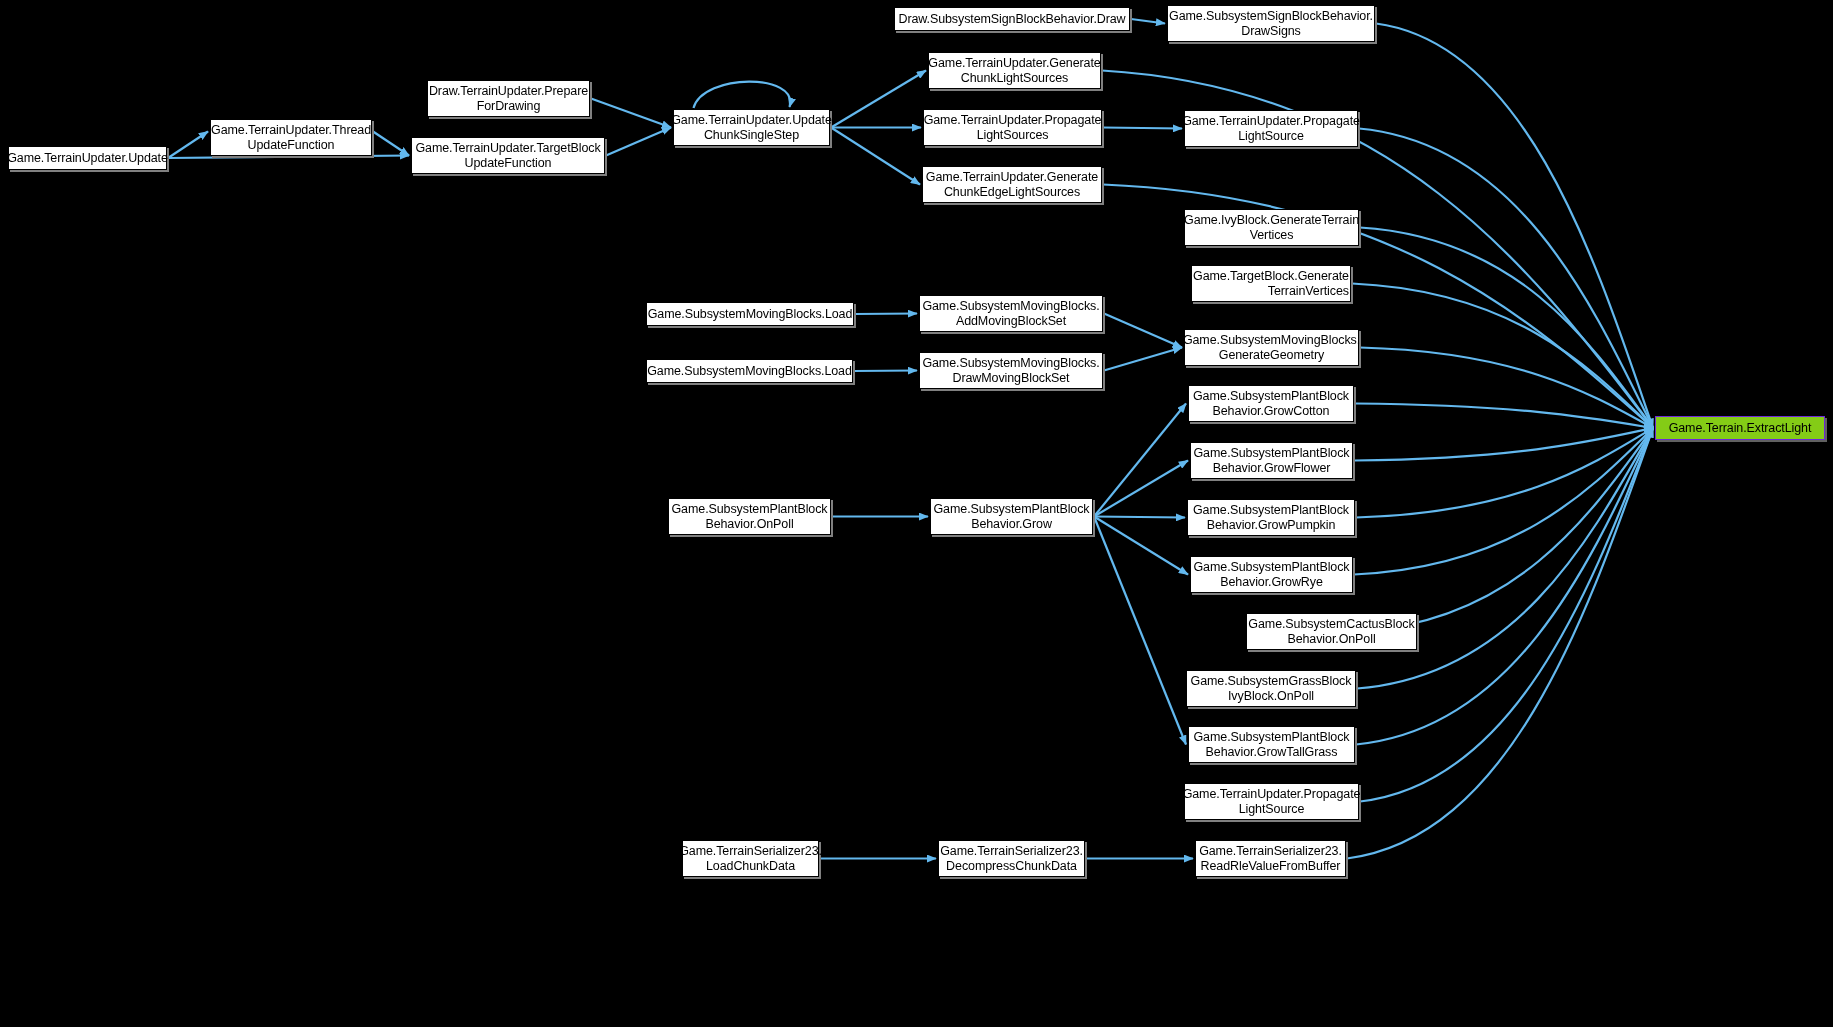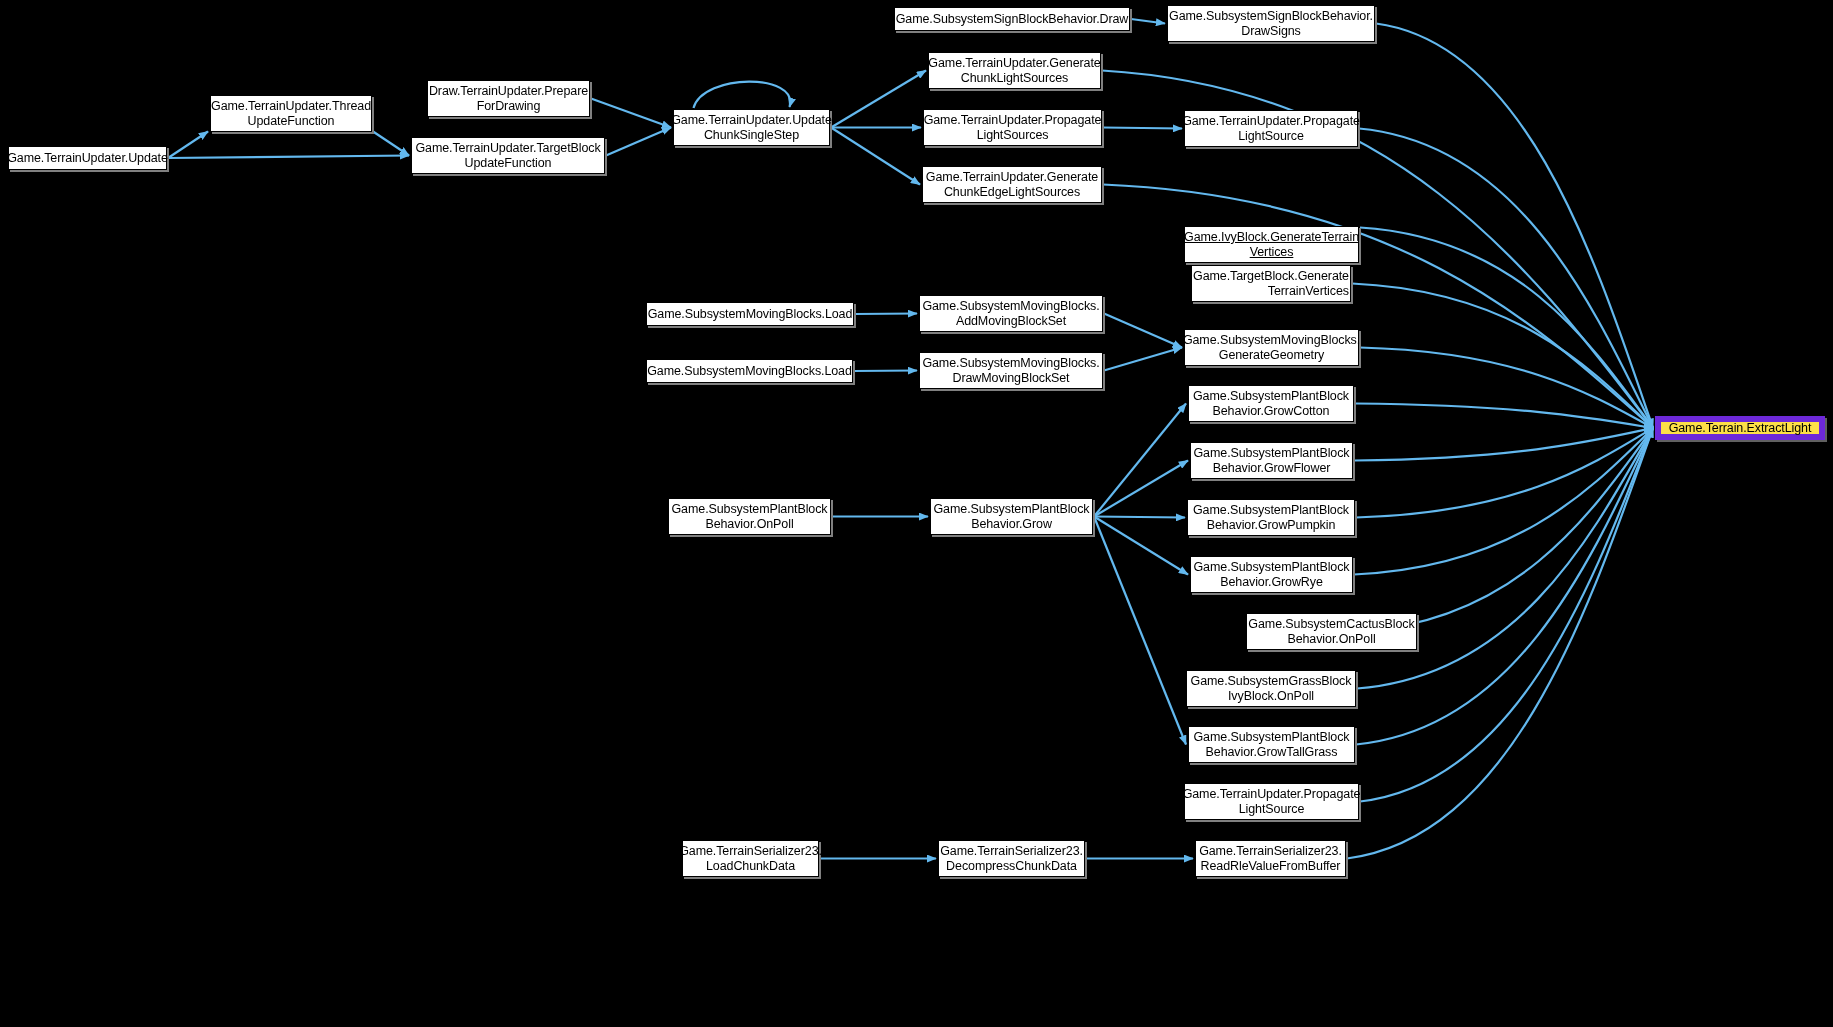--- a/index.html
+++ b/index.html
@@ -25,22 +25,22 @@
     text-align:center;
     color:#000000;
     font-size:12.5px;
     line-height:14.5px;
     letter-spacing:-0.1px;
     padding:1px 3px;
     cursor:pointer;
     white-space:pre-line;
   }
   .node.target{
-    background:#fde047;
-    border:6px solid #6d28d9;
+    background:#84cc16;
+    border:1px solid #6d28d9;
     box-shadow:2px 2px 0 0 #606060;
     cursor:default;
   }
 </style>
 </head>
 <body>
 
 <div id="canvas">
   <svg id="edges" viewBox="0 0 1833 1027" xmlns="http://www.w3.org/2000/svg">
     <defs>
@@ -85,40 +85,40 @@
         <path d="M 1354,574.5 C 1518.45,567.175 1593.2,486.6 1653,428" fill="none" stroke="#63b8ee" stroke-width="2.2" marker-end="url(#ah)"></path>
         <path d="M 1358,631.5 C 1520.25,621.325 1594,509.4 1653,428" fill="none" stroke="#63b8ee" stroke-width="2.2" marker-end="url(#ah)"></path>
         <path d="M 1357,688.5 C 1519.8,675.475 1593.8,532.2 1653,428" fill="none" stroke="#63b8ee" stroke-width="2.2" marker-end="url(#ah)"></path>
         <path d="M 1356,744.5 C 1519.35,728.675 1593.6,554.6 1653,428" fill="none" stroke="#63b8ee" stroke-width="2.2" marker-end="url(#ah)"></path>
         <path d="M 1360,801.5 C 1521.15,782.825 1594.4,577.4 1653,428" fill="none" stroke="#63b8ee" stroke-width="2.2" marker-end="url(#ah)"></path>
         <path d="M 1347,858.5 C 1515.3,836.975 1591.8,600.2 1653,428" fill="none" stroke="#63b8ee" stroke-width="2.2" marker-end="url(#ah)"></path>
       </g>
   </svg>
   <div id="node-layer">
       <div class="node" style="left: 8px; top: 146px; width: 159px; height: 24px;">Game.TerrainUpdater.Update</div>
-      <div class="node" style="left: 210px; top: 95px; width: 162px; height: 37px;">Game.TerrainUpdater.Thread
+      <div class="node" style="left: 210px; top: 119px; width: 162px; height: 37px;">Game.TerrainUpdater.Thread
 UpdateFunction</div>
       <div class="node" style="left: 427px; top: 80px; width: 163px; height: 37px;">Draw.TerrainUpdater.Prepare
 ForDrawing</div>
       <div class="node" style="left: 411px; top: 137px; width: 194px; height: 37px;">Game.TerrainUpdater.TargetBlock
 UpdateFunction</div>
       <div class="node" style="left: 673px; top: 109px; width: 157px; height: 37px;">Game.TerrainUpdater.Update
 ChunkSingleStep</div>
-      <div class="node" style="left: 894px; top: 7px; width: 236px; height: 24px;">Game.SubsystemSignBlockBehavior.Draw</div>
+      <div class="node" style="left: 894px; top: 7px; width: 236px; height: 24px;">Draw.SubsystemSignBlockBehavior.Draw</div>
       <div class="node" style="left: 928px; top: 52px; width: 173px; height: 37px;">Game.TerrainUpdater.Generate
 ChunkLightSources</div>
       <div class="node" style="left: 923px; top: 109px; width: 179px; height: 37px;">Game.TerrainUpdater.Propagate
 LightSources</div>
       <div class="node" style="left: 922px; top: 166px; width: 180px; height: 37px;">Game.TerrainUpdater.Generate
 ChunkEdgeLightSources</div>
       <div class="node" style="left: 1167px; top: 5px; width: 208px; height: 37px;">Game.SubsystemSignBlockBehavior.
 DrawSigns</div>
       <div class="node" style="left: 1184px; top: 110px; width: 174px; height: 37px;">Game.TerrainUpdater.Propagate
 LightSource</div>
-      <div class="node" style="left: 1184px; top: 226px; width: 175px; height: 37px; text-decoration: underline;">Game.IvyBlock.GenerateTerrain
+      <div class="node" style="left: 1184px; top: 209px; width: 175px; height: 37px;">Game.IvyBlock.GenerateTerrain
 Vertices</div>
       <div class="node" style="left: 1191px; top: 265px; width: 160px; height: 37px; text-align: right;">Game.TargetBlock.Generate
 TerrainVertices</div>
       <div class="node" style="left: 646px; top: 302px; width: 208px; height: 24px;">Game.SubsystemMovingBlocks.Load</div>
       <div class="node" style="left: 919px; top: 295px; width: 184px; height: 37px;">Game.SubsystemMovingBlocks.
 AddMovingBlockSet</div>
       <div class="node" style="left: 1184px; top: 329px; width: 175px; height: 37px;">Game.SubsystemMovingBlocks.
 GenerateGeometry</div>
       <div class="node" style="left: 646px; top: 359px; width: 207px; height: 24px;">Game.SubsystemMovingBlocks.Load</div>
       <div class="node" style="left: 919px; top: 352px; width: 184px; height: 37px;">Game.SubsystemMovingBlocks.

